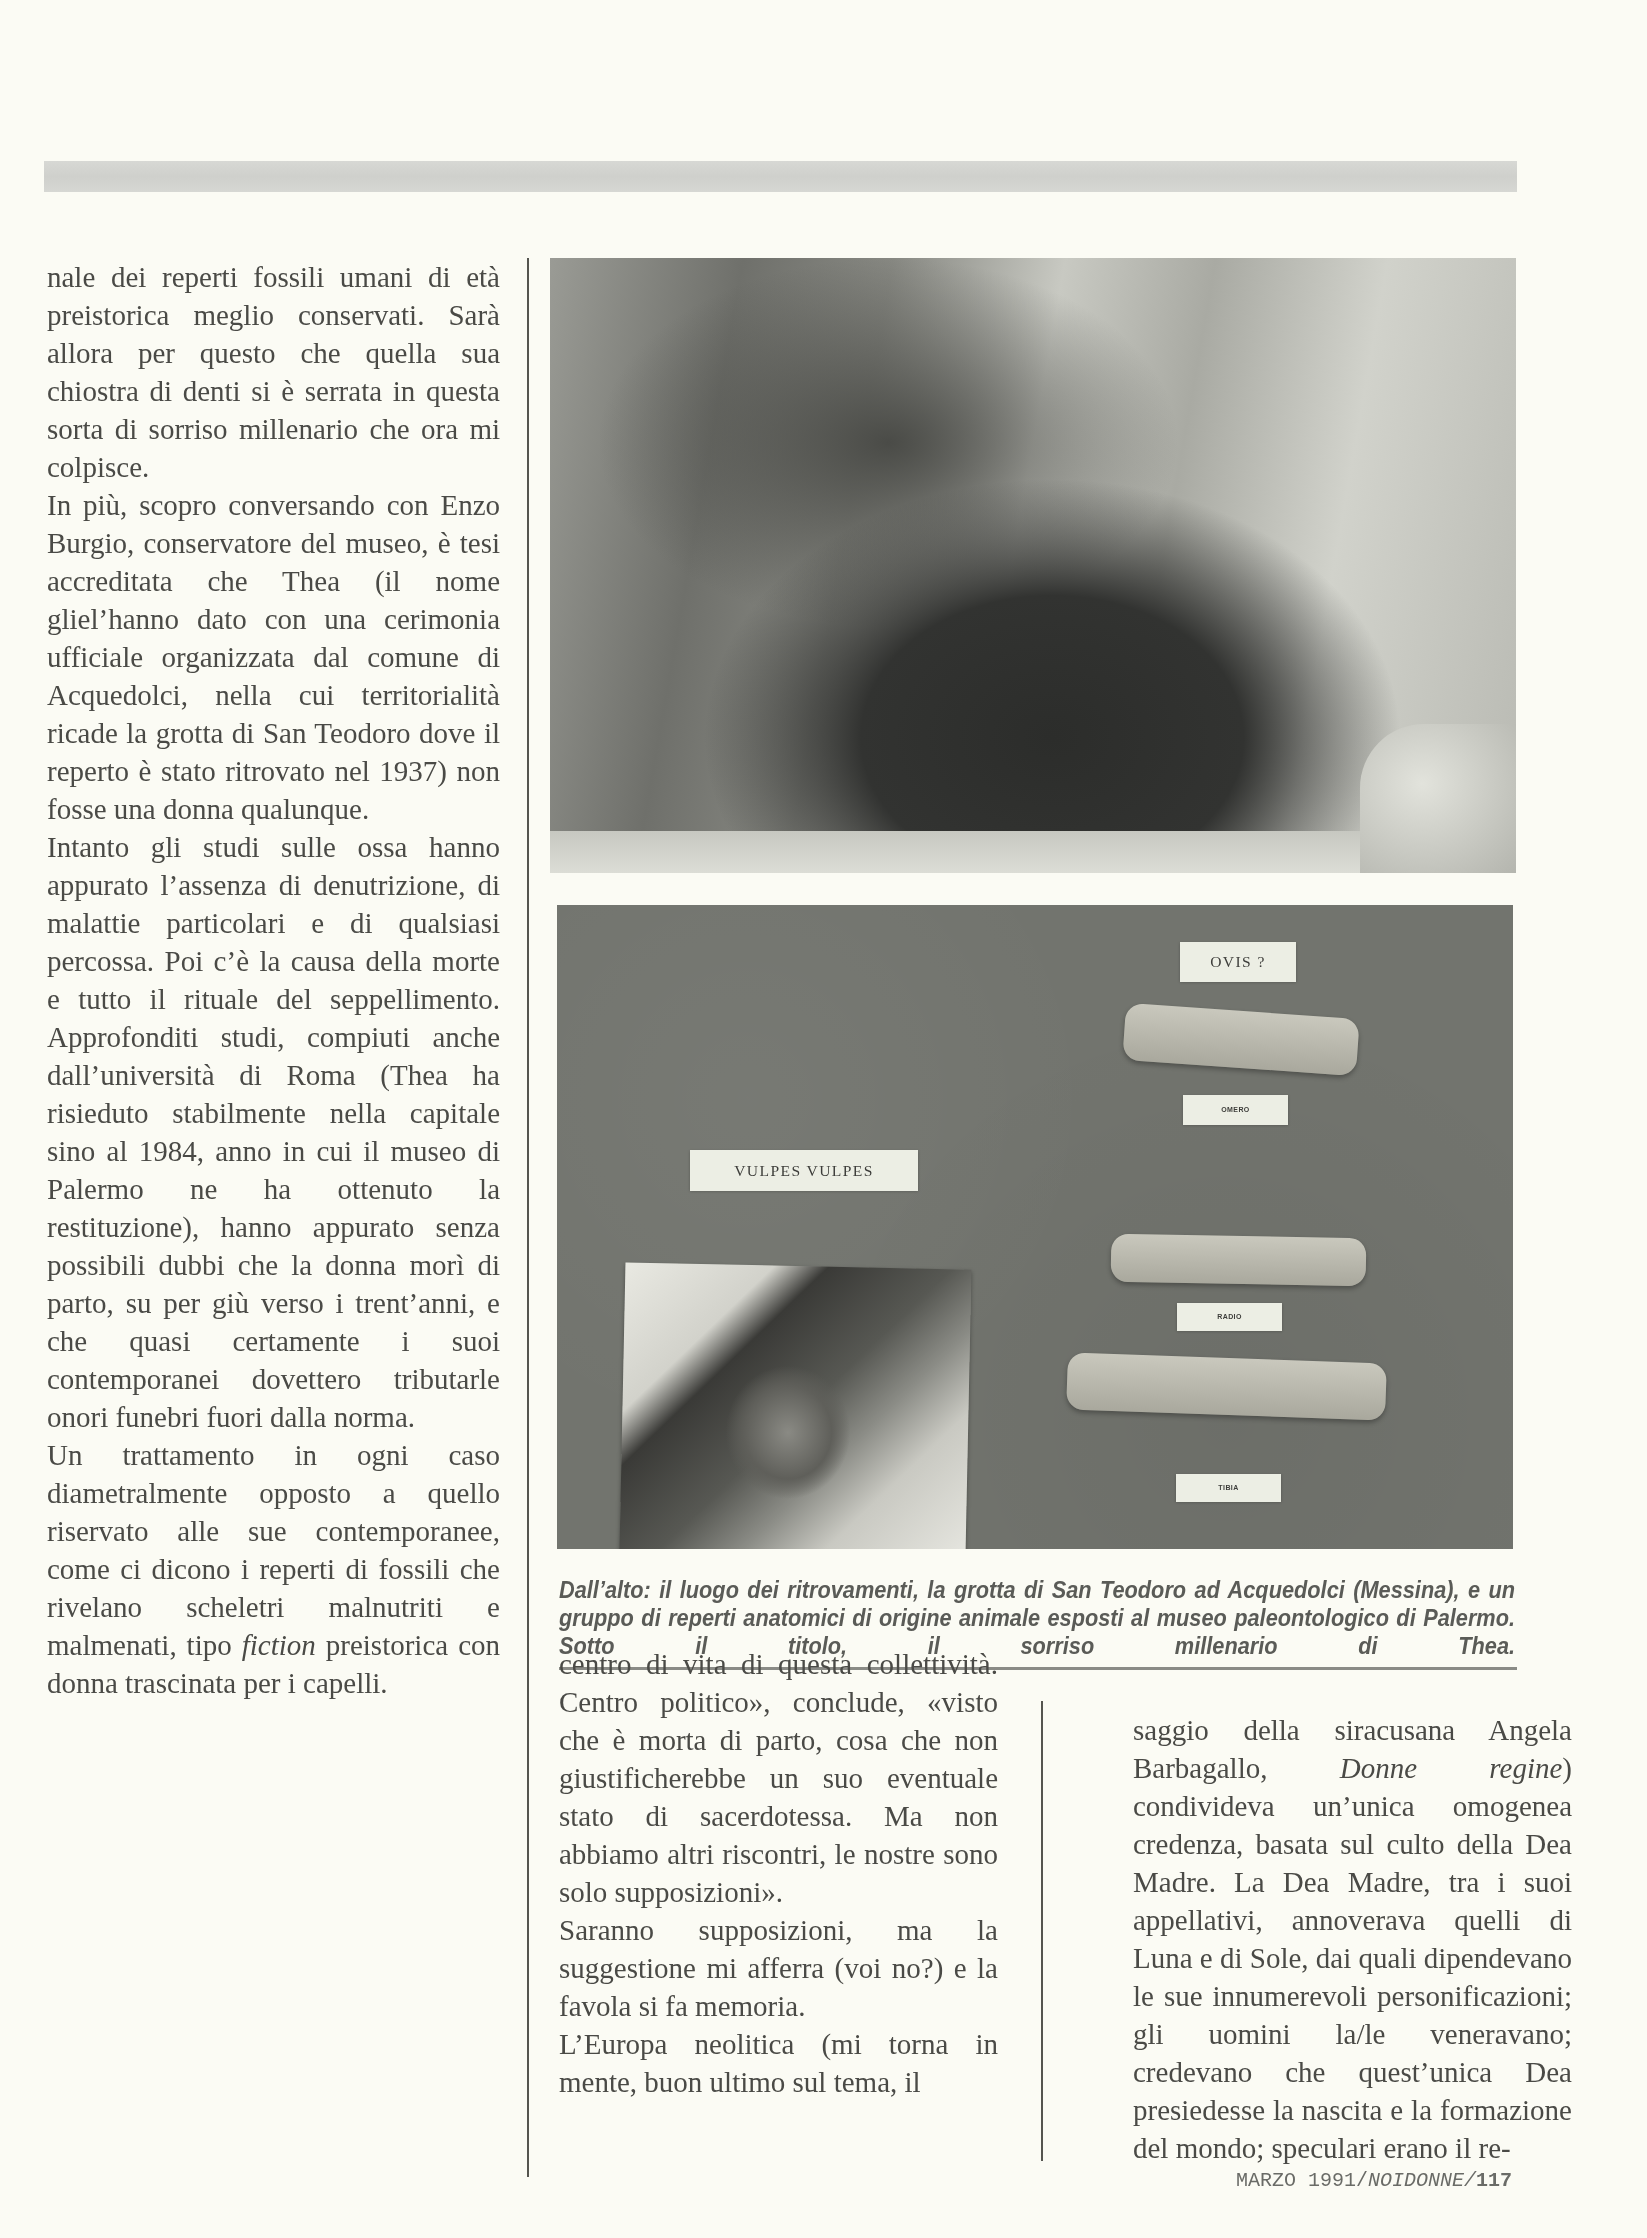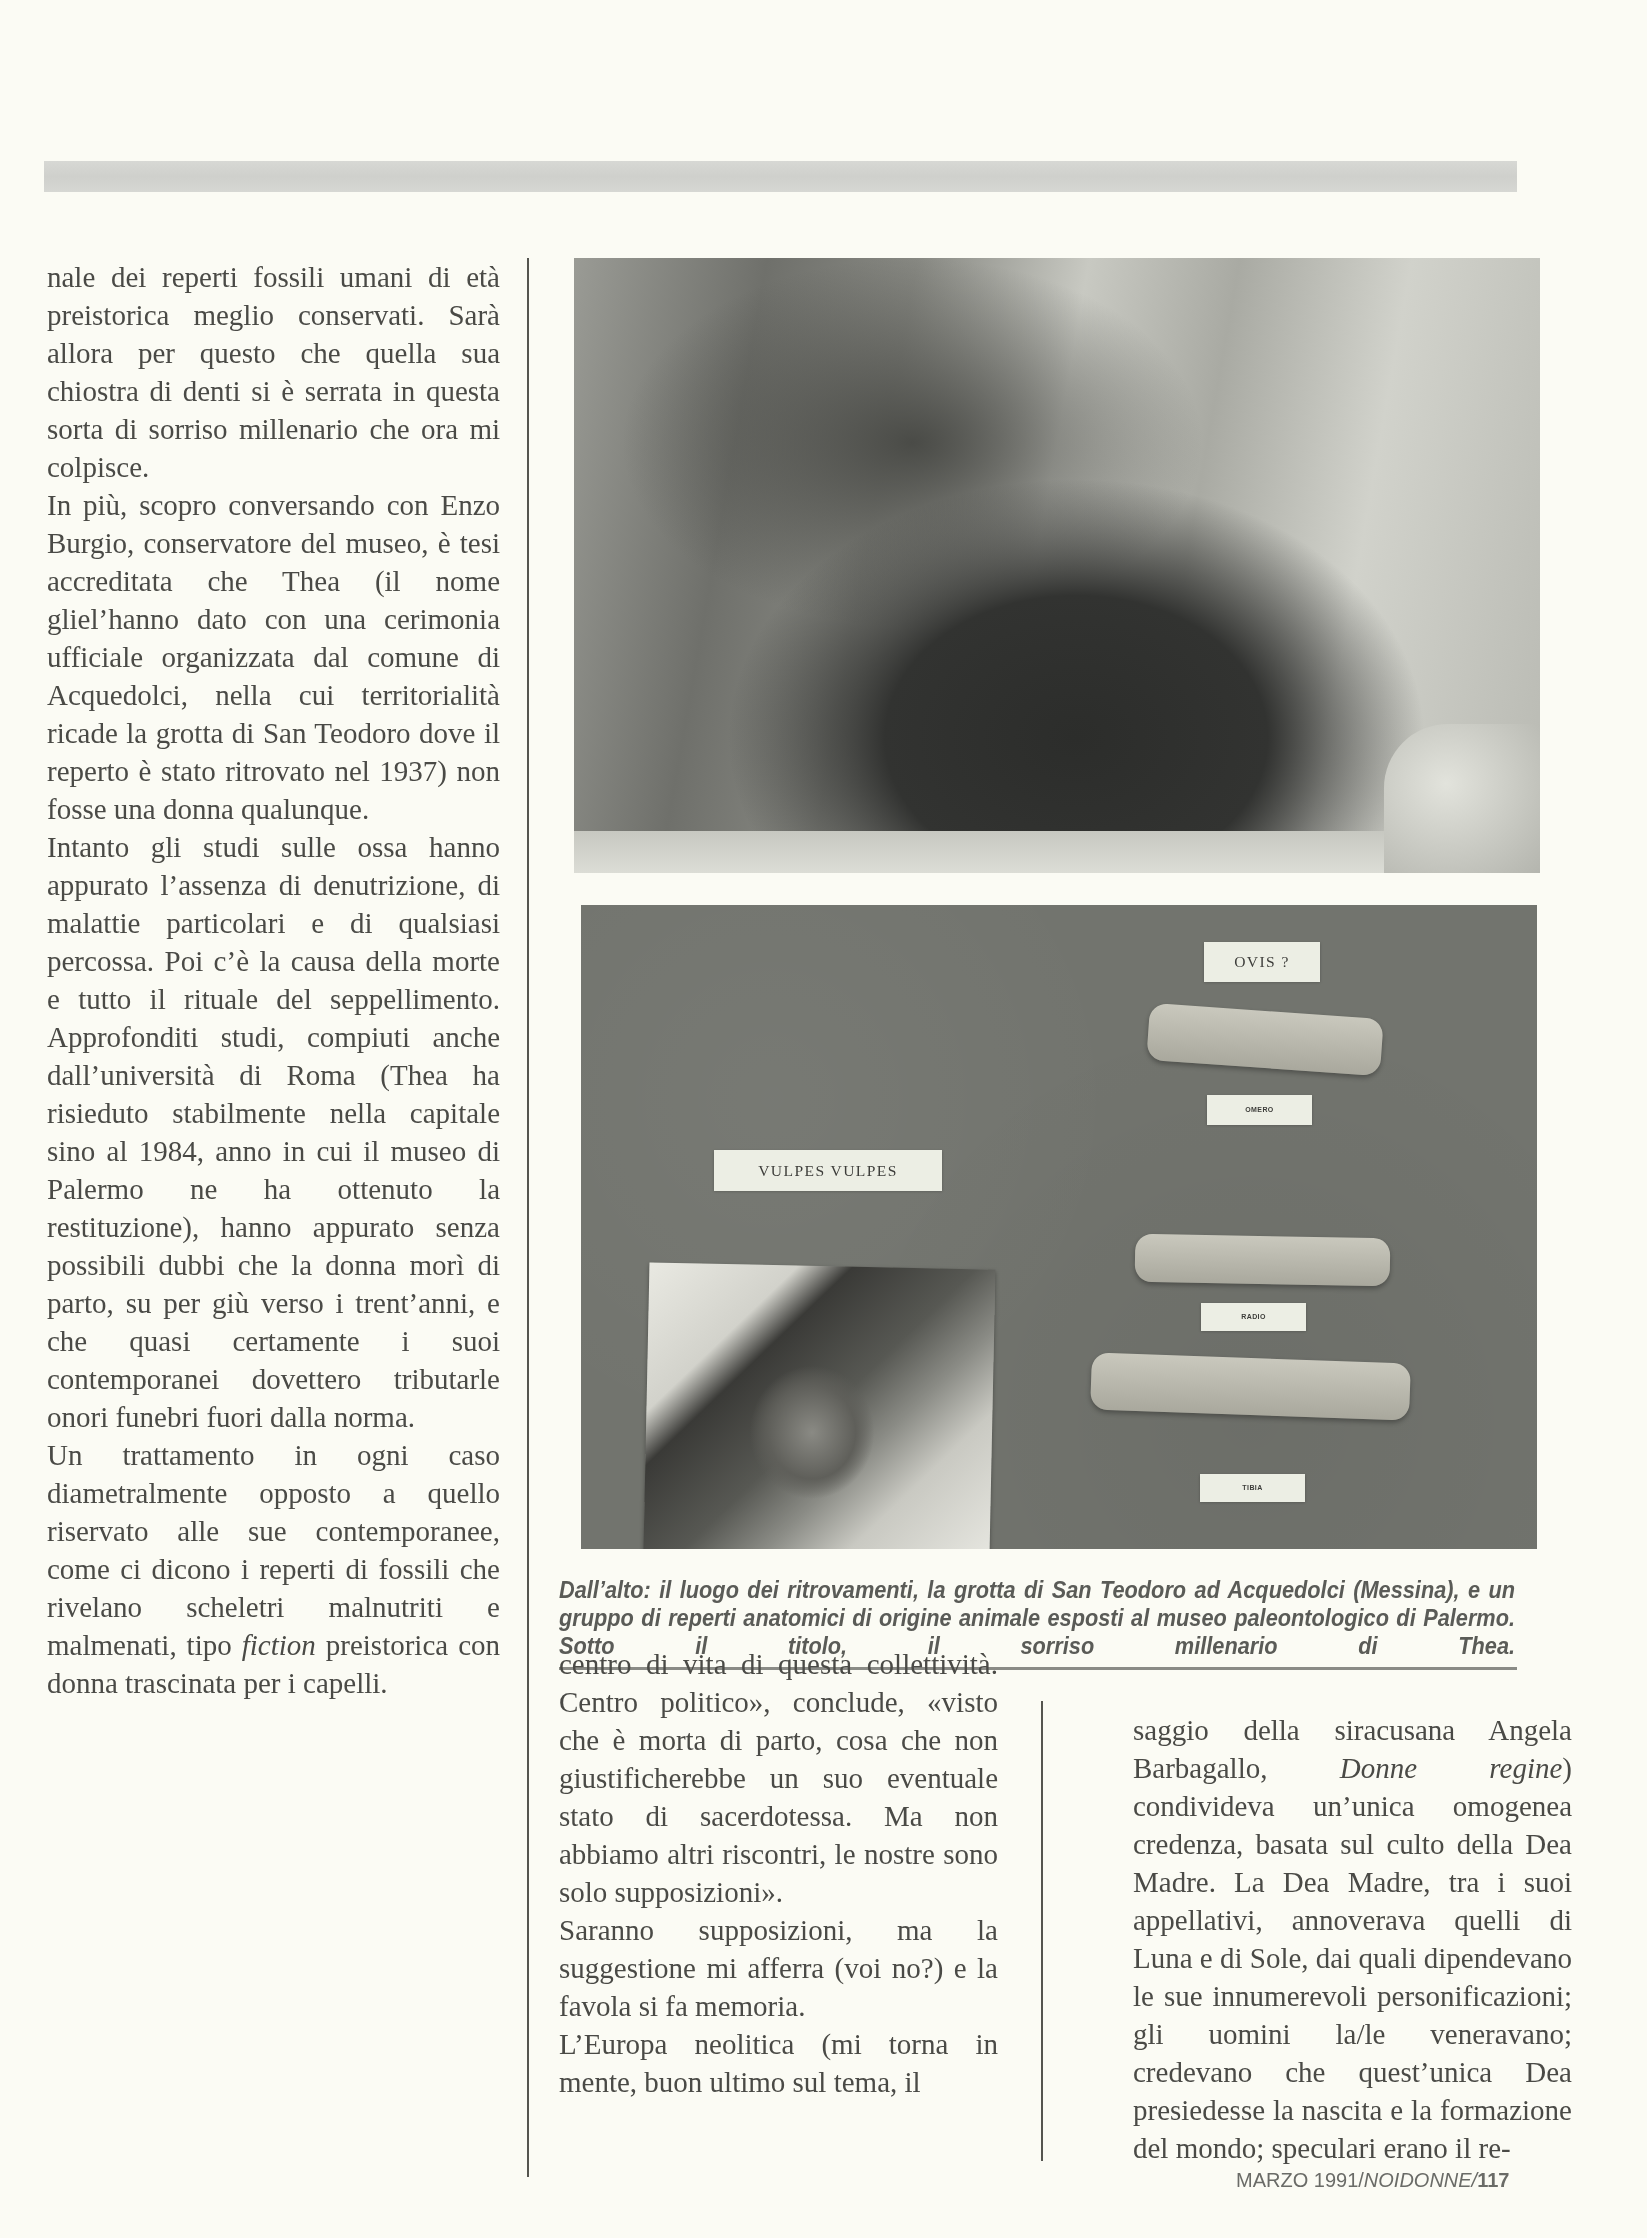--- a/index.html
+++ b/index.html
@@ -25,21 +25,21 @@
   .col-mid  { left: 559px; top: 1645px; width: 439px; }
   .col-right{ left: 1133px; top: 1711px; width: 439px; }
   .col-rule {
     position: absolute; width: 2.1px; background: #55554f;
   }
   .rule-left { left: 527px; top: 258px; height: 1919px; }
   .rule-mid  { left: 1041px; top: 1701px; height: 460px; }
   em { font-style: italic; }
 
   .photo {
-    position: absolute; overflow: hidden; margin-left: 24px;
+    position: absolute; overflow: hidden;
   }
   .photo-cave {
     left: 550px; top: 258px; width: 966px; height: 615px;
     background:
       radial-gradient(ellipse 36% 42% at 52% 78%, #2c2d2b 0%, #323331 55%, rgba(50,51,49,0) 100%),
       radial-gradient(ellipse 30% 30% at 35% 30%, #4a4b47 0%, rgba(74,75,71,0) 100%),
       linear-gradient(100deg, #9a9b95 0%, #6f706b 18%, #878882 32%, #c8c9c2 48%, #a9aaa3 62%, #d1d2cb 78%, #b9bab3 100%);
   }
   .photo-cave .cave-floor {
     position: absolute; left: 0; bottom: 0; width: 100%; height: 42px;
@@ -87,21 +87,21 @@
     transform: scaleX(0.93); transform-origin: left top;
     width: 1028px;
   }
   .caption-rule {
     position: absolute; left: 559px; top: 1667px; width: 958px; height: 2.8px;
     background: #8a8b86;
   }
 
   .footer {
     position: absolute; left: 1236px; top: 2169px;
-    font-family: Liberation Sans, sans-serif;
+    font-family: Liberation Mono, monospace;
     font-size: 20px; color: #6a6b67;
   }
   .footer .mag { font-style: italic; }
   .footer .pg { font-weight: bold; }
 </style>
 </head>
 <body>
 
 <div class="header-band"></div>
 

